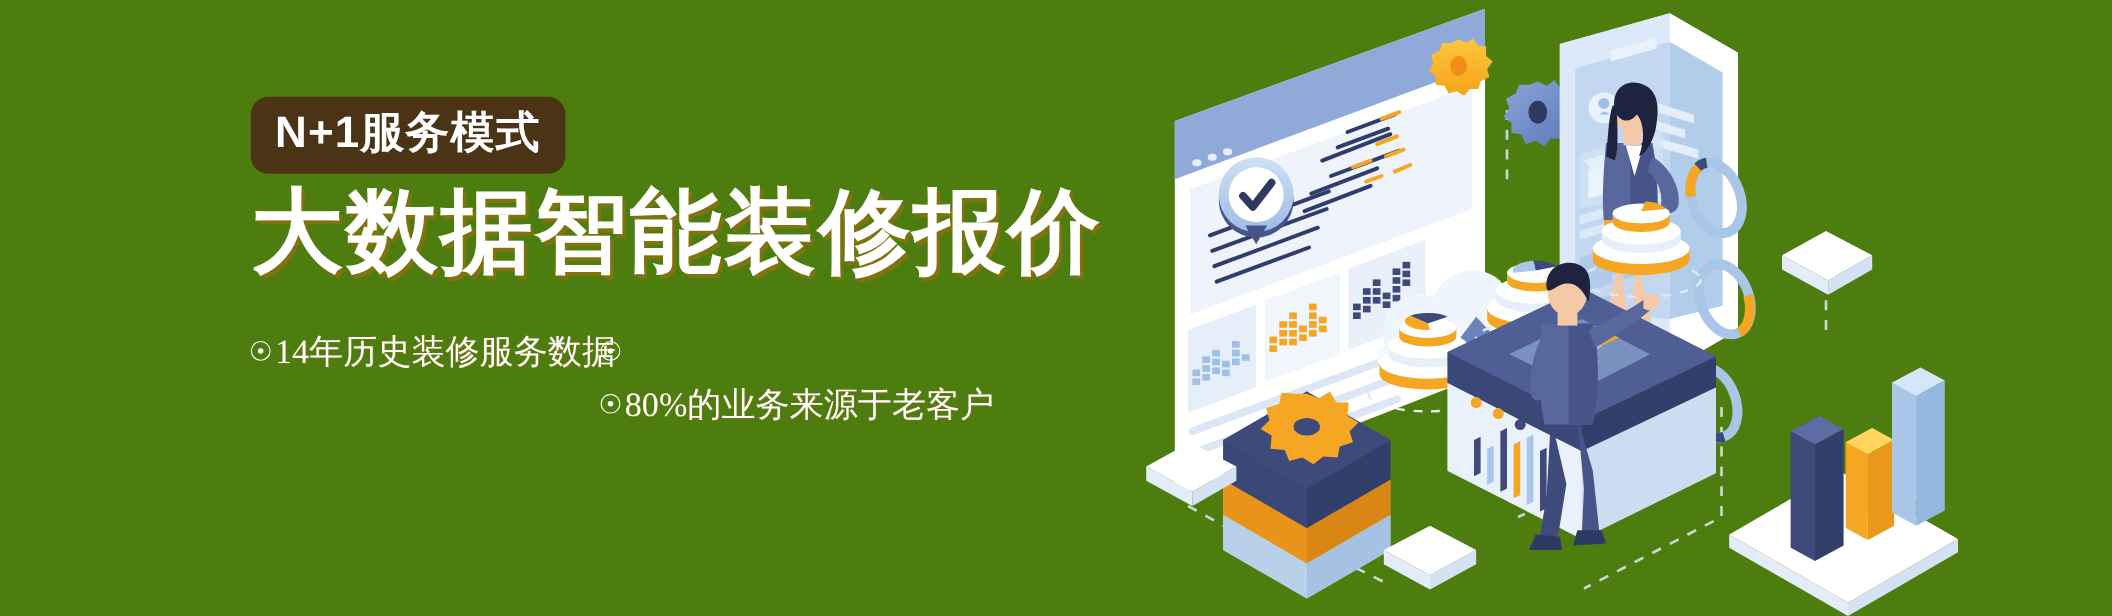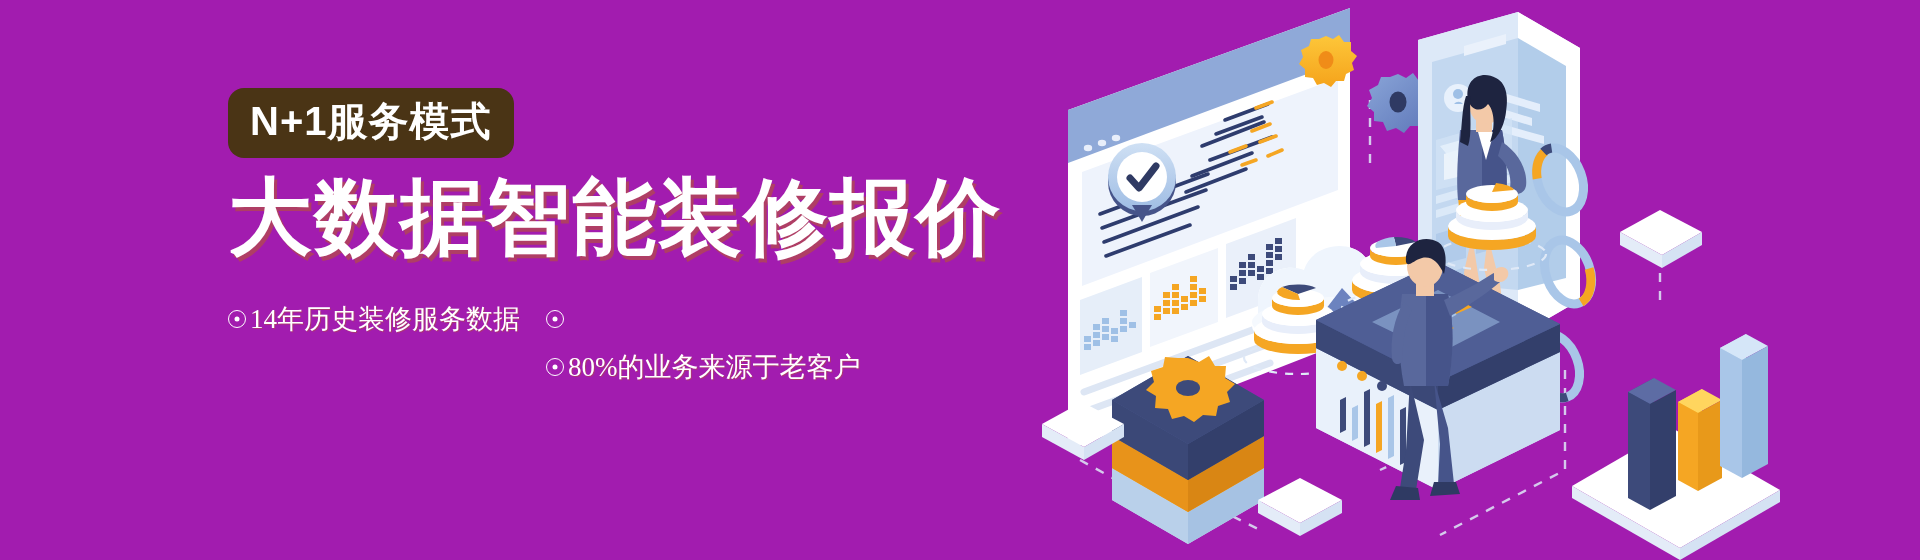--- a/index.html
+++ b/index.html
@@ -5,21 +5,21 @@
   html, body {
     margin: 0;
     padding: 0;
     background: #ffffff;
   }
   #banner {
     position: relative;
     width: 1920px;
     height: 560px;
     overflow: hidden;
-    background: #a21caf;
+    background: #4d7c0f;
     font-family: "Liberation Sans", "DejaVu Sans", sans-serif;
   }
 
   
   .text-block {
     position: absolute;
     left: 228px;
     top: 88px;
     width: 760px;
   }
@@ -36,35 +36,35 @@
     font-family: "Liberation Sans", "DejaVu Sans", sans-serif;
   }
   .headline {
     margin-top: 16px;
     color: #ffffff;
     font-size: 84px;
     font-weight: bold;
     line-height: 1.04;
     letter-spacing: 2px;
     text-shadow: 3px 4px 0 rgba(190, 104, 10, 0.45);
-    font-family: Liberation Sans, sans-serif;
+    font-family: Liberation Mono, monospace;
     white-space: nowrap;
   }
   .bullets {
     margin-top: 34px;
     display: grid;
     grid-template-columns: 318px auto;
     grid-auto-rows: 48px;
     align-items: center;
   }
   .bullet {
     display: flex;
     align-items: center;
     color: #ffffff;
-    font-size: 27px;
+    font-size: 31px;
     line-height: 1;
     font-family: "Liberation Serif", "DejaVu Serif", serif;
     white-space: nowrap;
     text-shadow: 1px 1px 0 rgba(190, 104, 10, 0.35);
   }
   .bullet .dot-icon {
     display: inline-block;
     width: 16px;
     height: 16px;
     border: 1.5px solid #ffffff;

